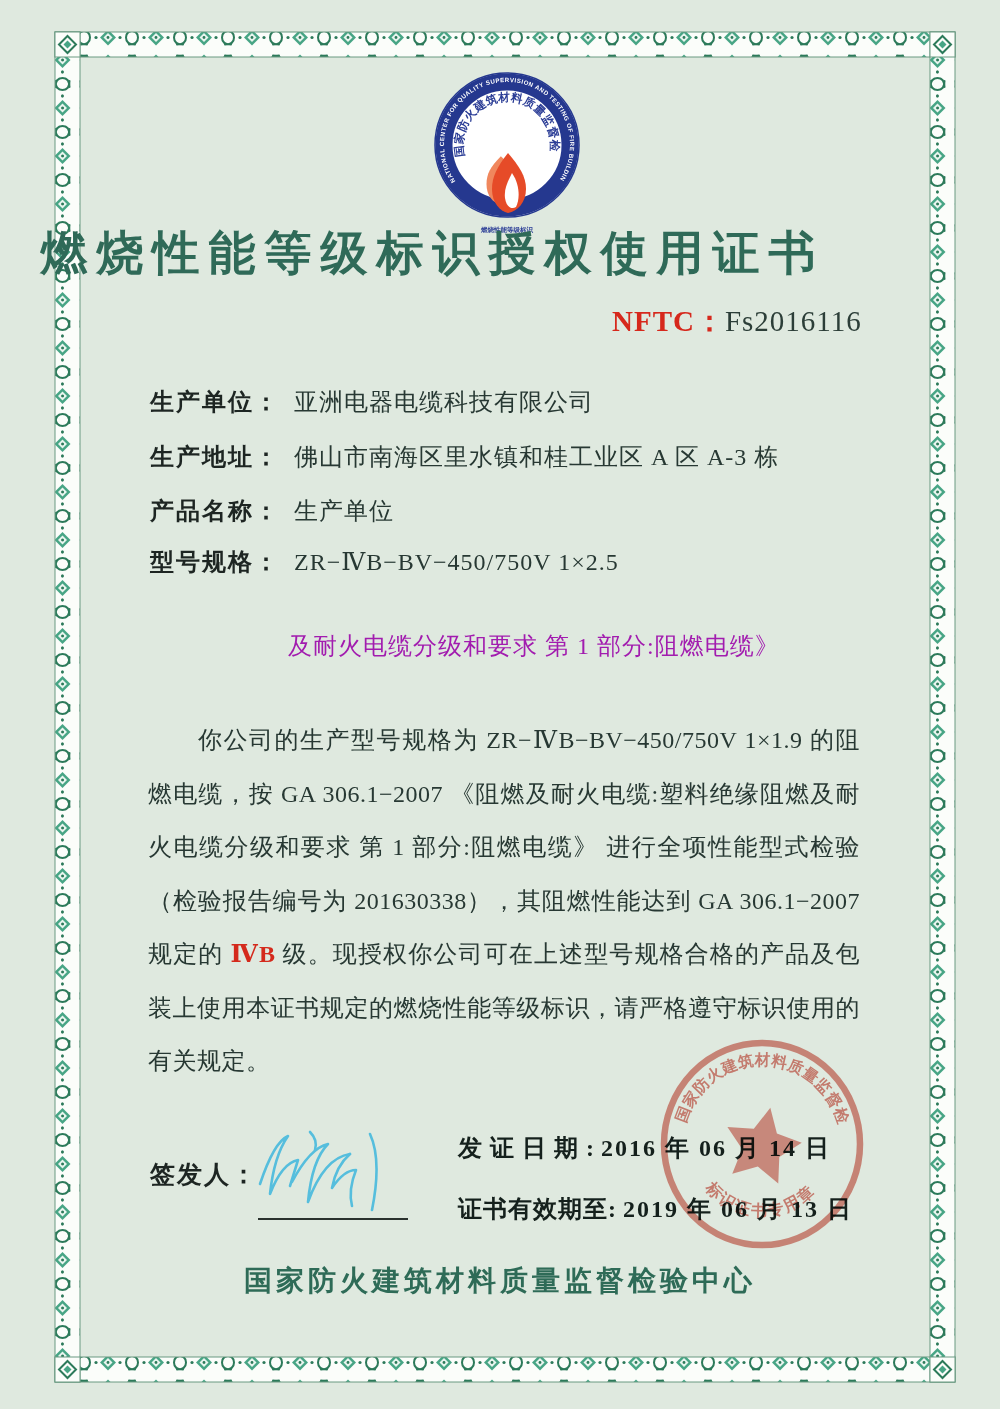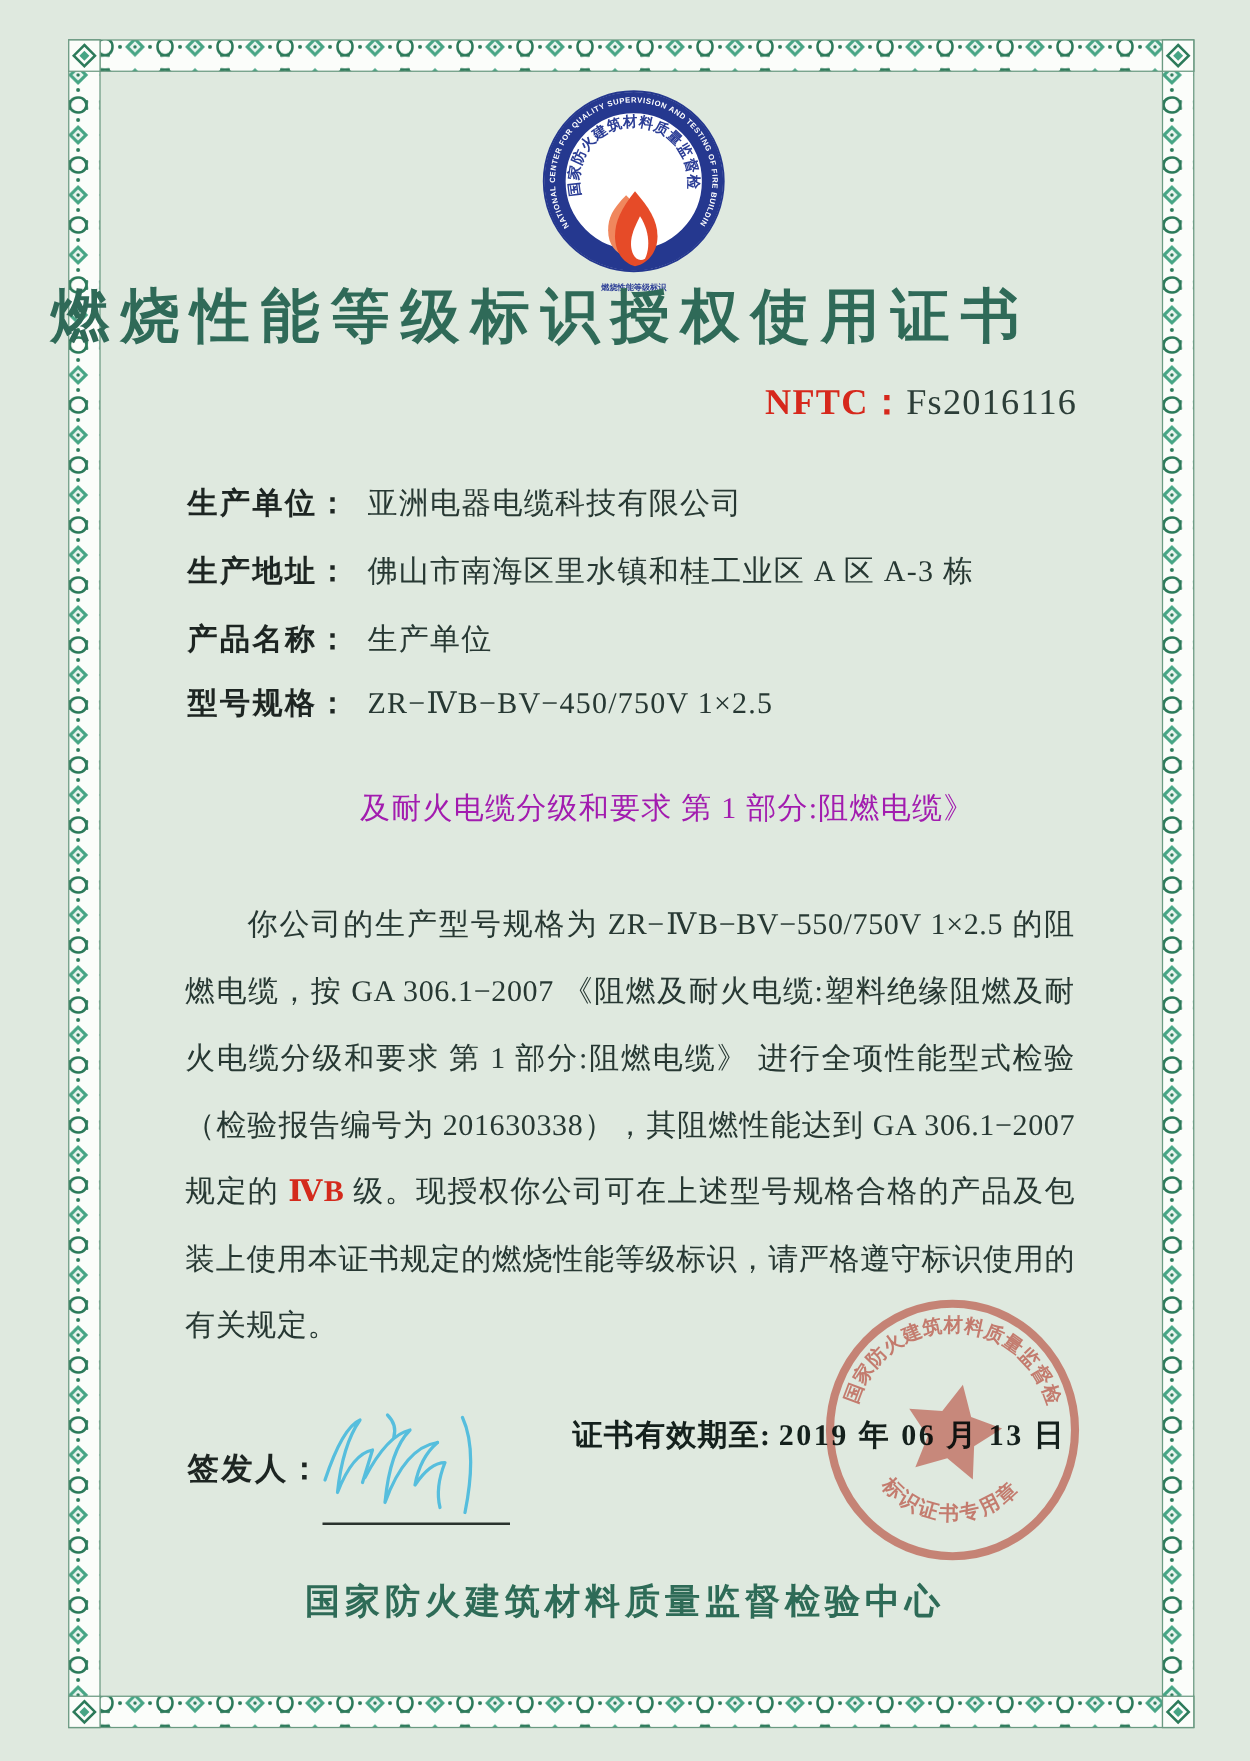--- a/index.html
+++ b/index.html
@@ -128,35 +128,39 @@
   <div class="field" style="top:471px">
     <span class="flabel">产品名称：</span>
     <span class="fvalue">生产单位</span>
   </div>
   <div class="field" style="top:522px">
     <span class="flabel">型号规格：</span>
     <span class="fvalue">ZR−ⅣB−BV−450/750V 1×2.5</span>
   </div>
   <div class="fcont" style="top:630px">及耐火电缆分级和要求 第 1 部分:阻燃电缆》</div>
 
-  <p class="bodytext"><span>你公司的生产型号规格为 ZR−ⅣB−BV−550/750V 1×2.5 的阻燃电缆，按 GA 306.1−2007 《阻燃及耐火电缆:塑料绝缘阻燃及耐火电缆分级和要求 第 1 部分:阻燃电缆》 进行全项性能型式检验（检验报告编号为 201630338），其阻燃性能达到 GA 306.1−2007 规定的 </span><span class="grade">ⅣB</span><span> 级。现授权你公司可在上述型号规格合格的产品及包装上使用本证书规定的燃烧性能等级标识，请严格遵守标识使用的有关规定。</span></p>
+  <p class="bodytext"><span>你公司的生产型号规格为 ZR−ⅣB−BV−450/750V 1×1.9 的阻燃电缆，按 GA 306.1−2007 《阻燃及耐火电缆:塑料绝缘阻燃及耐火电缆分级和要求 第 1 部分:阻燃电缆》 进行全项性能型式检验（检验报告编号为 201630338），其阻燃性能达到 GA 306.1−2007 规定的 </span><span class="grade">ⅣB</span><span> 级。现授权你公司可在上述型号规格合格的产品及包装上使用本证书规定的燃烧性能等级标识，请严格遵守标识使用的有关规定。</span></p>
 
   <svg class="signature" width="150" height="110" viewBox="0 0 150 110">
     <g fill="none" stroke="#4fbcdd" stroke-width="2.6" stroke-linecap="round" stroke-linejoin="round" opacity="0.95">
       <path d="M8 66 Q22 24 36 18 Q22 38 18 76 Q30 45 46 42 L38 68"></path>
       <path d="M40 64 Q58 30 76 26 Q60 42 56 84 Q72 40 98 36"></path>
       <path d="M98 36 Q84 48 80 70 Q92 52 104 52 Q96 72 100 88"></path>
       <path d="M118 16 Q130 42 120 92"></path>
       <path d="M58 14 Q66 22 63 32"></path>
     </g>
   </svg>
   <div class="signer-label">签发人：</div>
   <div class="sign-line"></div>
 
   <div class="dates">
+    <div class="drow">
+      <span class="dlabel">发 证 日 期 :</span>
+      <span class="dval">2016 年 06 月 14 日</span>
+    </div>
     <div class="drow">
       <span class="dlabel">证书有效期至:</span>
       <span class="dval">2019 年 06 月 13 日</span>
     </div>
   </div>
 
   <svg class="seal" width="232" height="232" viewBox="0 0 232 232">
     <defs>
       <path id="sp-top" d="M 37.7 91.6 A 79 79 0 0 1 190.3 91.6" transform="translate(0 0)"></path>
       <path id="sp-bottom" d="M 55 153.3 A 72 72 0 0 0 173 153.3"></path>

